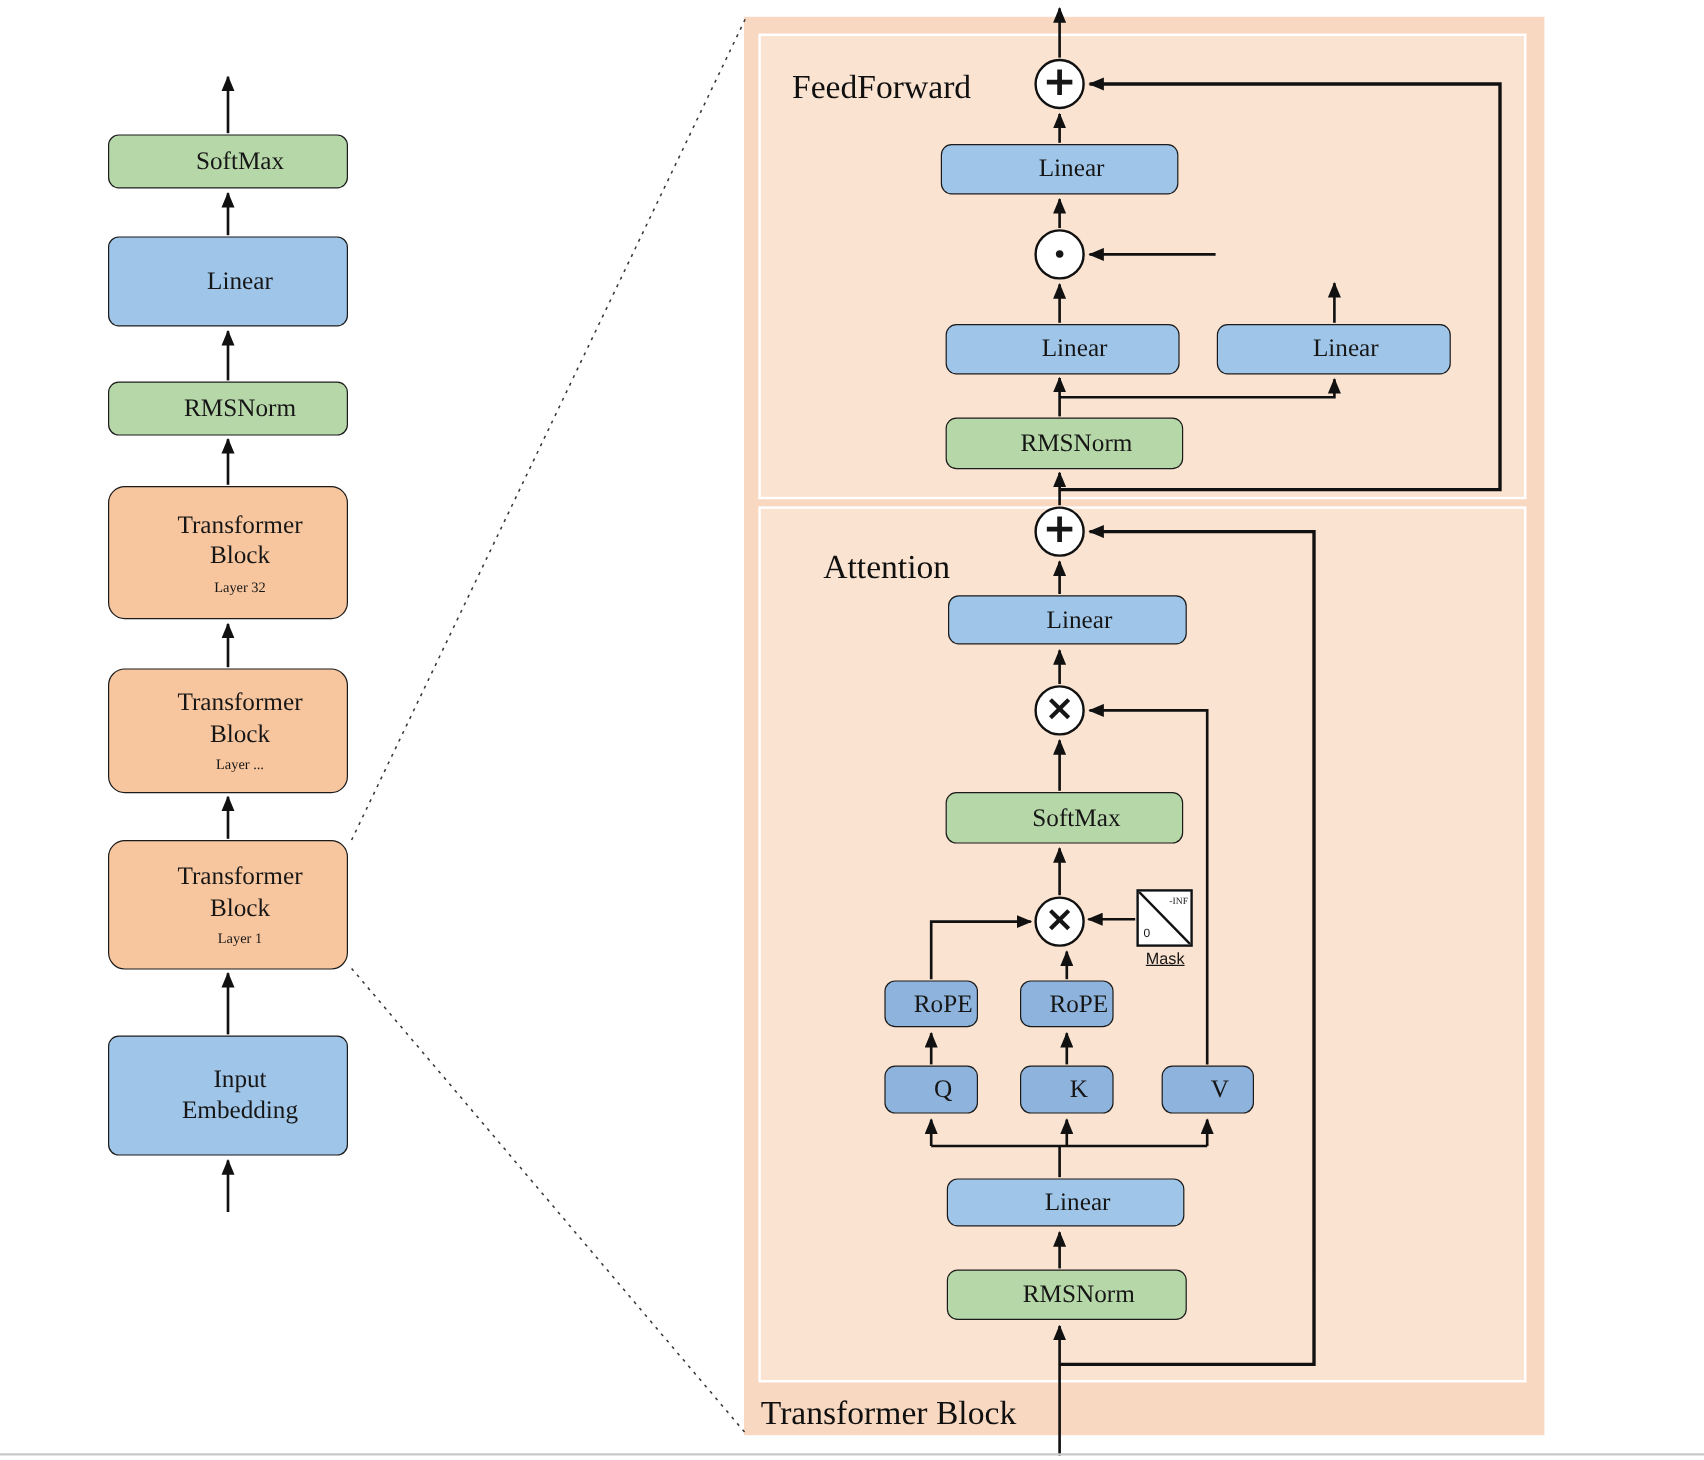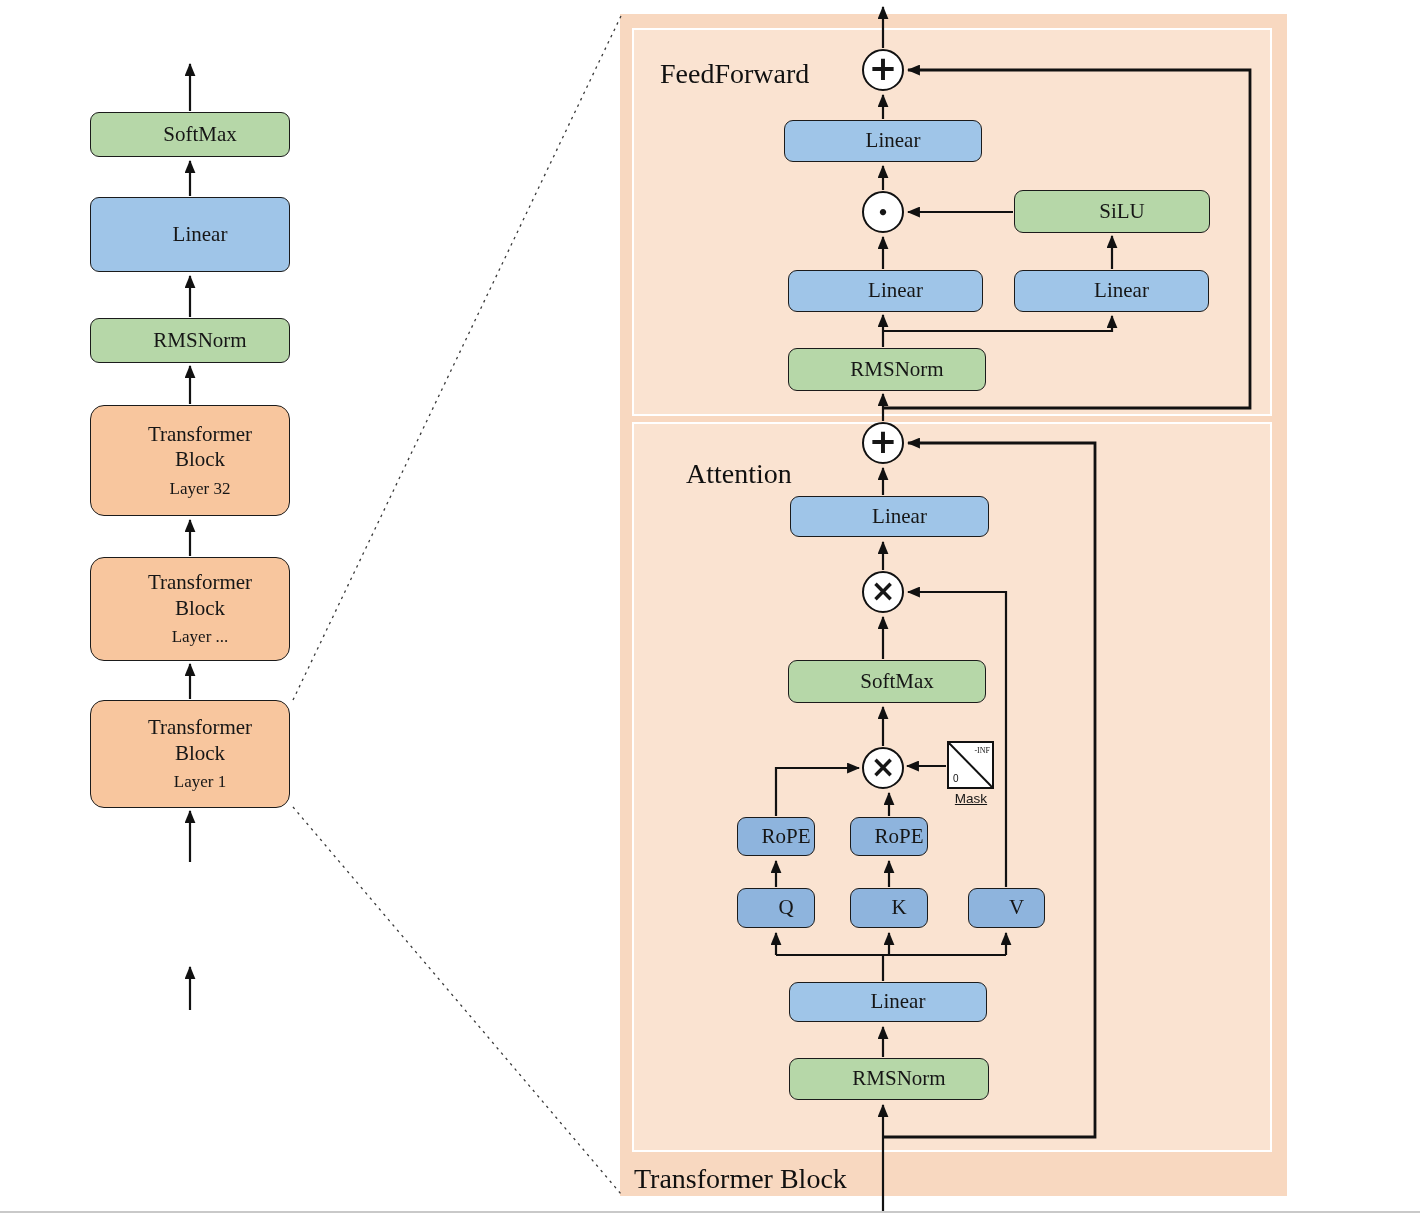--- a/index.html
+++ b/index.html
@@ -36,21 +36,21 @@
     position:absolute;
     display:flex; flex-direction:column;
     align-items:center; justify-content:center;
     border:1.7px solid #1b1b1b;
     border-radius:9px;
     z-index:3;
     text-align:center;
     padding-left:20px;
   }
   .box .t { line-height:1.22; font-size:21px; }
-  .box .t.small { font-size:17px; margin-top:6px; }
+  .box .t.small { font-size:12px; margin-top:6px; }
   .green  { background: var(--green, #b6d7a8); }
   .blue   { background: var(--blue, #9fc5e8); }
   .blue2  { background: var(--blue_dark, #8eb4dd); }
   .orange { background: var(--orange, #f8c69e); border-radius:14px; }
   .opcircle {
     position:absolute;
     width:42px; height:42px;
     border-radius:50%;
     background:#ffffff;
     border:2.6px solid #111111;
@@ -195,36 +195,37 @@
     <span class="t">Block</span>
     <span class="t small">Layer ...</span>
   </div>
 
   <div class="box orange" style="left:90px; top:700px; width:200px; height:108px;">
     <span class="t">Transformer</span>
     <span class="t">Block</span>
     <span class="t small">Layer 1</span>
   </div>
 
+  <div class="box blue" style="left:90px; top:863px; width:200px; height:100px;">
+    <span class="t">Input</span>
+    <span class="t">Embedding</span>
+  </div>
 
   <div class="opcircle add" style="left:862px; top:49px;">
     <span>+</span>
   </div>
 
   <div class="box blue" style="left:784px; top:120px; width:198px; height:42px;">
     <span class="t">Linear</span>
   </div>
 
   <div class="opcircle dot" style="left:862px; top:191px;">
     <span>•</span>
   </div>
 
-  <div class="box green" style="left:1014px; top:190px; width:196px; height:43px;">
-    <span class="t">SiLU</span>
-  </div>
 
   <div class="box blue" style="left:788px; top:270px; width:195px; height:42px;">
     <span class="t">Linear</span>
   </div>
 
   <div class="box blue" style="left:1014px; top:270px; width:195px; height:42px;">
     <span class="t">Linear</span>
   </div>
 
   <div class="box green" style="left:788px; top:348px; width:198px; height:43px;">

